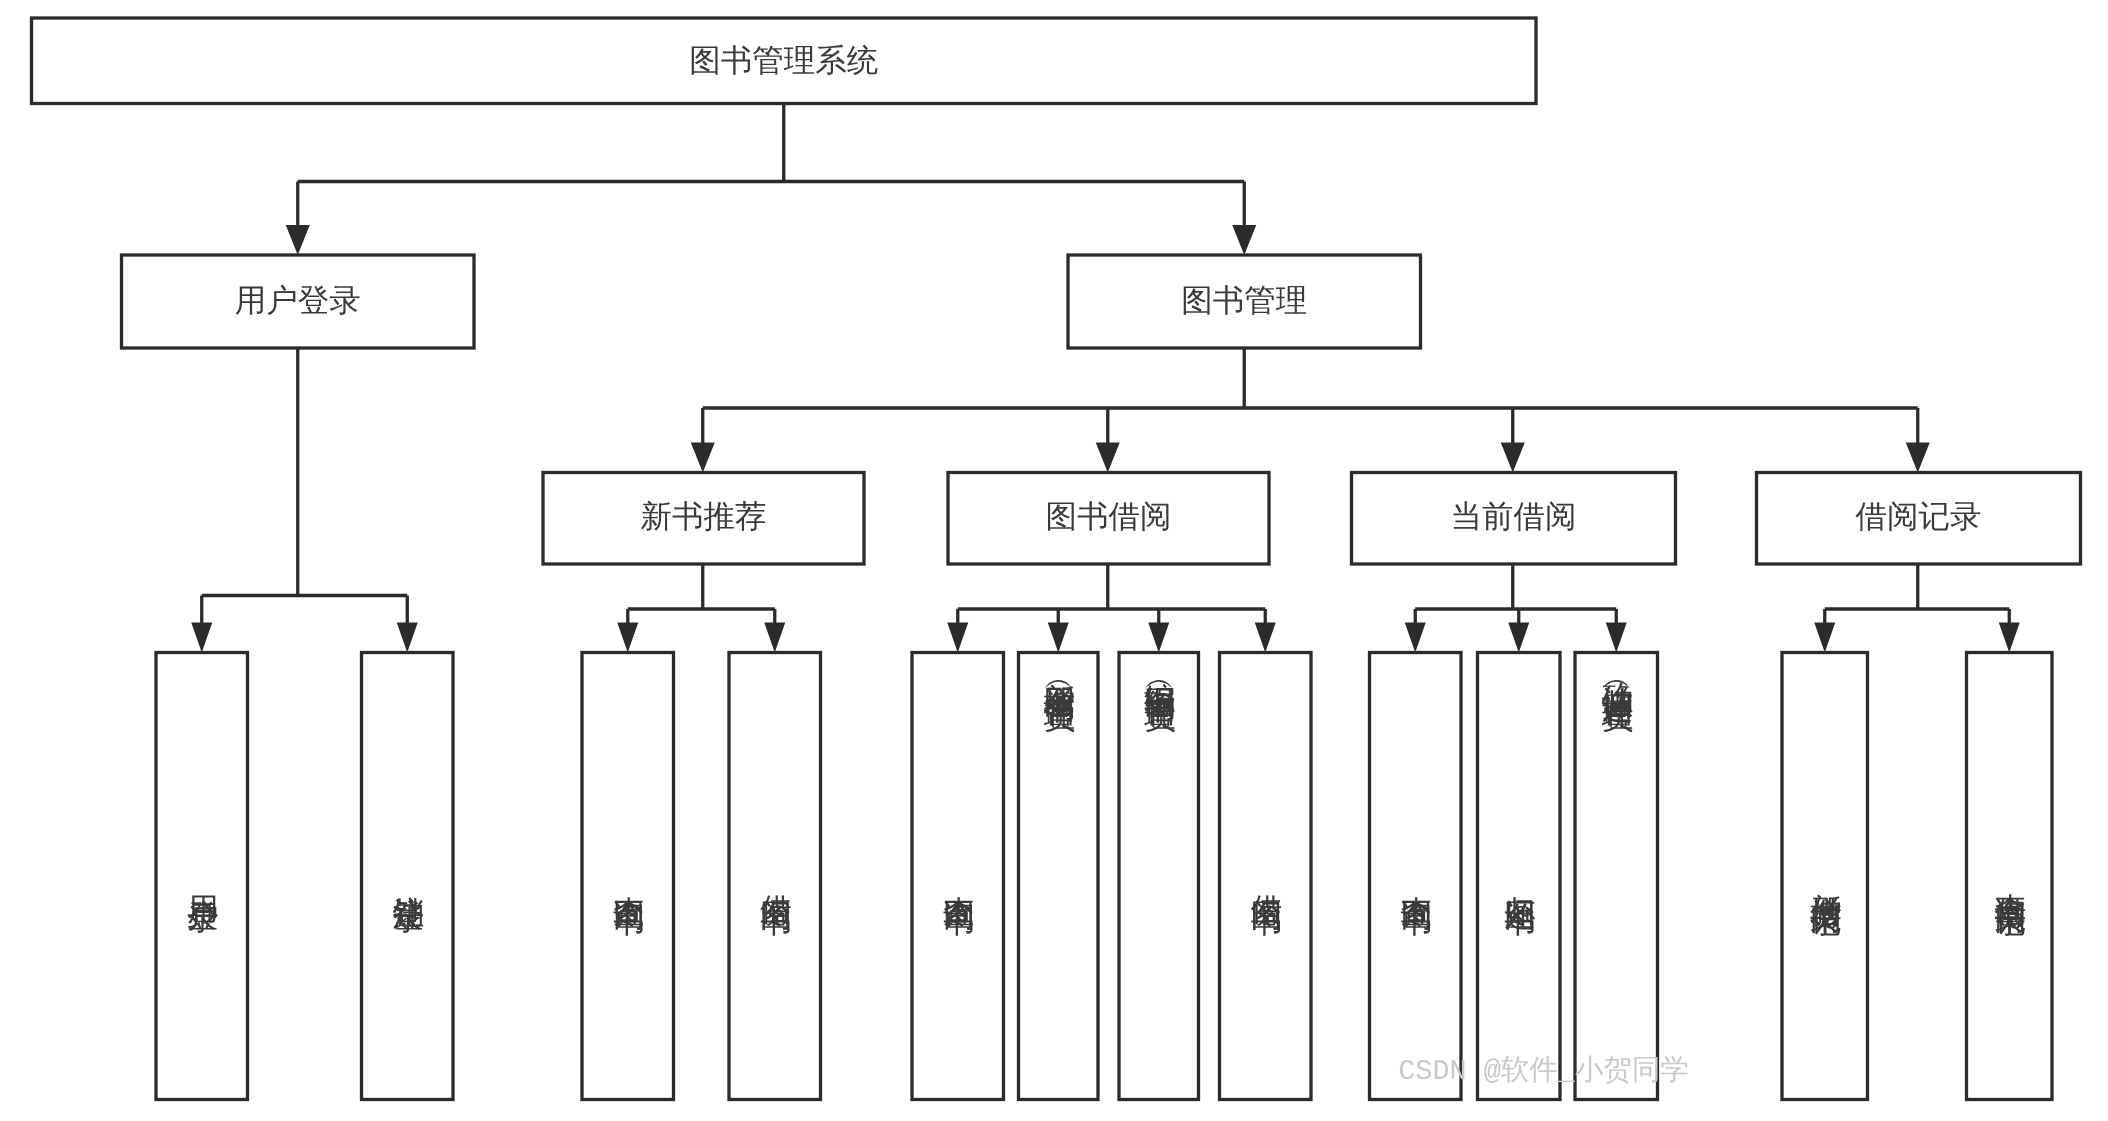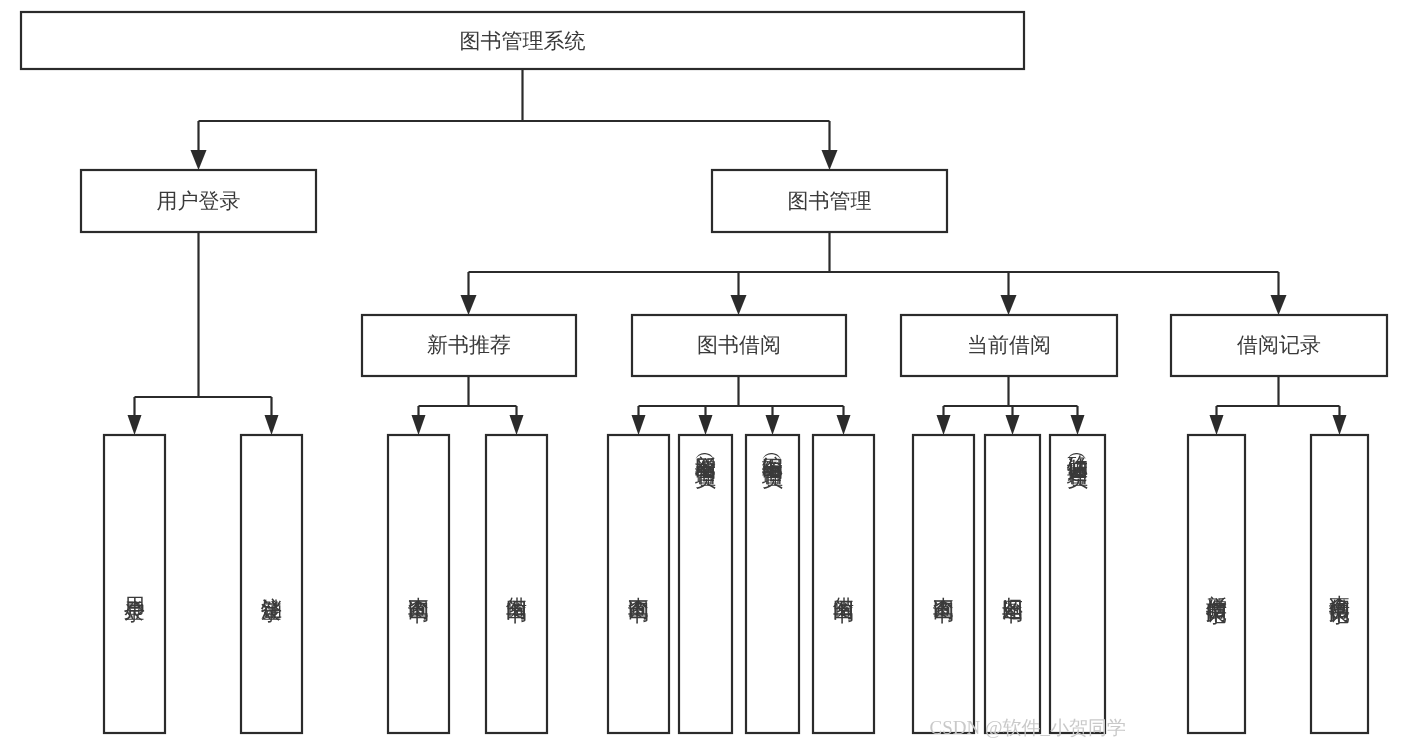--- a/index.html
+++ b/index.html
@@ -62,22 +62,22 @@
     font-size: 21px;
     line-height: 1.04;
     color: #3a3a3a;
     letter-spacing: 2px;
     white-space: nowrap;
     text-align: center;
   }
   .watermark {
     position: absolute;
     right: 8px;
-    bottom: 6px;
-    font-family: Liberation Serif, serif;
+    bottom: 21px;
+    font-family: Liberation Mono, monospace;
     font-size: 19px;
     color: #c9c9c9;
     white-space: nowrap;
     user-select: none;
     margin-left: 20px;
   }
 </style>
 </head>
 <body>
 

